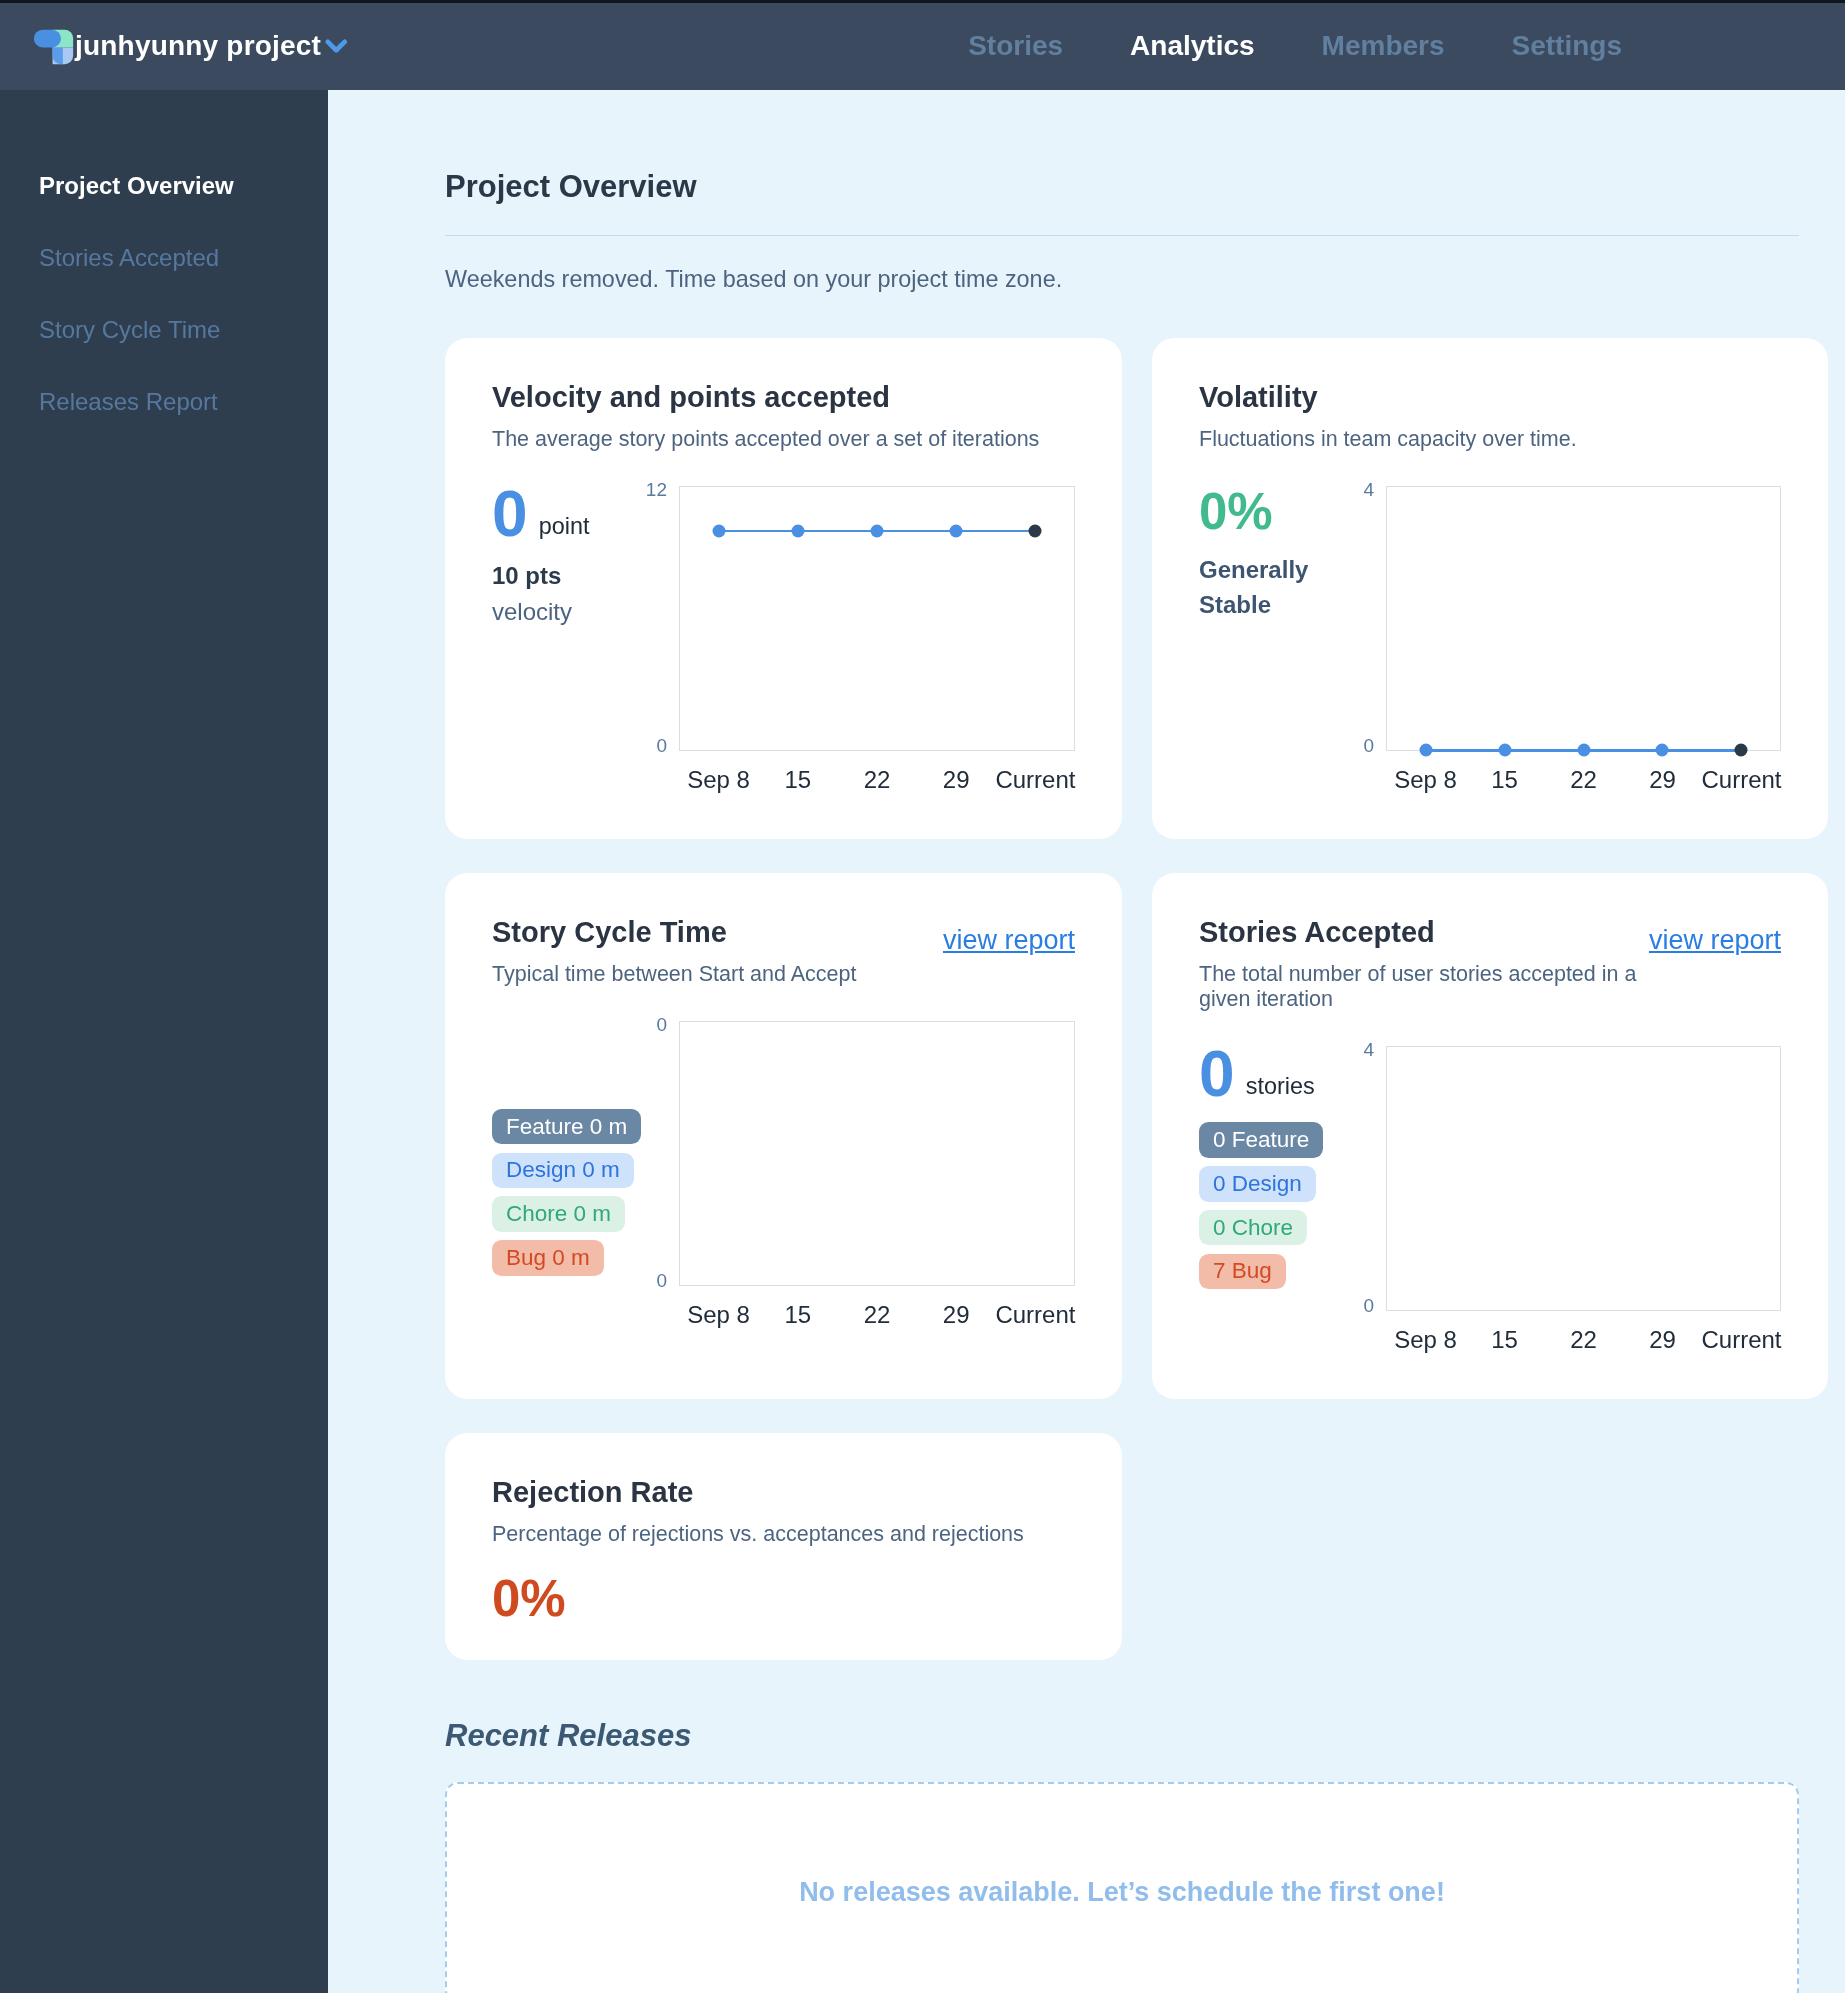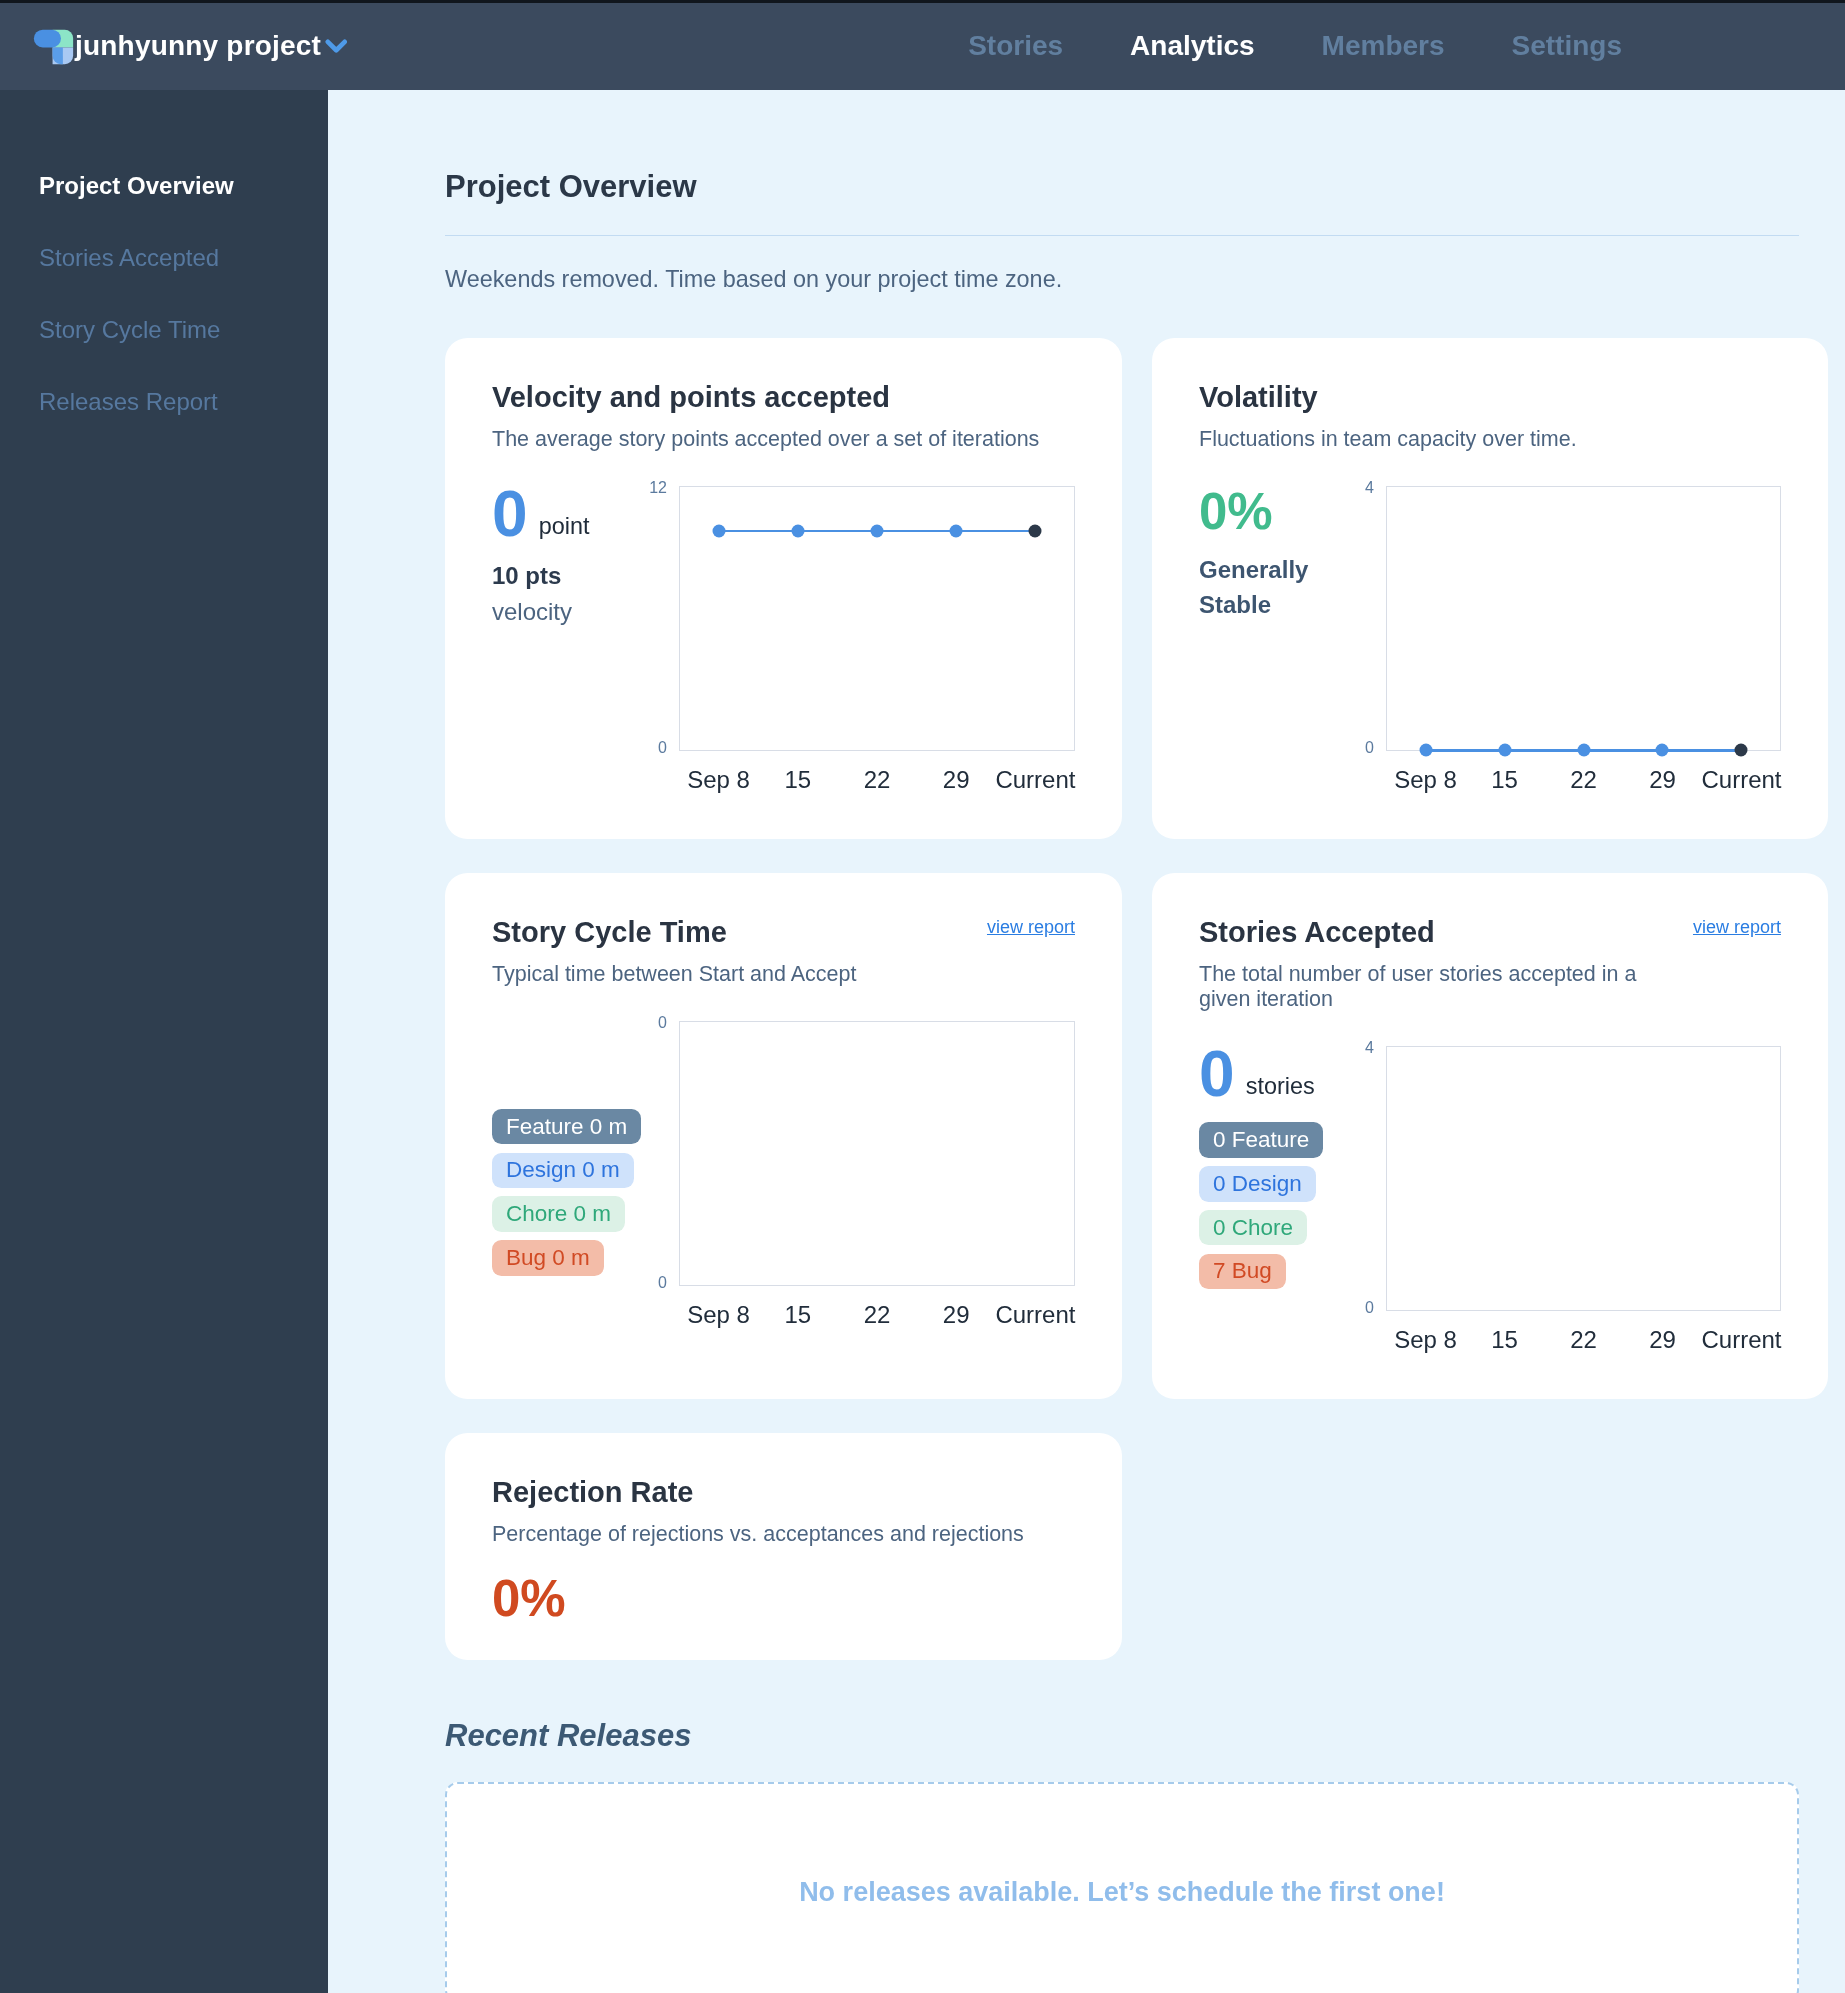--- a/index.html
+++ b/index.html
@@ -39,21 +39,21 @@
   h1.page-title { font-size: 31px; font-weight: 700; color: #2b3848; margin-bottom: 30px; }
   .rule { border-top: 1.9px solid #c2dbf2; margin-bottom: 30px; }
   .page-sub { font-size: 23.4px; color: #4c6480; margin-bottom: 45px; }
 
   
   .grid { display: grid; grid-template-columns: 677px 676px; column-gap: 30px; row-gap: 34px; }
   .card { background: #ffffff; border-radius: 22.5px; padding: 43px 47px 36px 47px; }
   .card-head { display: flex; justify-content: space-between; align-items: flex-start; }
   .card h3 { font-size: 29px; font-weight: 700; color: #2a3442; margin-bottom: 13px; }
   .card .sub { font-size: 21.5px; color: #4c6480; margin-bottom: 32px; }
-  .view-report { font-size: 18px; color: #2a7de2; text-decoration: underline; cursor: pointer; margin-top: 1px; white-space: nowrap; }
+  .view-report { font-size: 27px; color: #2a7de2; text-decoration: underline; cursor: pointer; margin-top: 9px; white-space: nowrap; }
 
   .card-body { display: flex; }
   .stat-col { width: 187px; flex: none; padding-top: 1.9px; }
   .stat-col.push-down { padding-top: 90px; }
 
   .stat-row { display: flex; align-items: flex-end; gap: 11.2px; margin-bottom: 19px; }
   .big-num { font-size: 64px; line-height: .9; font-weight: 700; color: #4a90e2; }
   .big-pct-green { font-size: 51px; line-height: 1; font-weight: 700; color: #41bb8d; }
   .big-pct-red { font-size: 51px; line-height: 1; font-weight: 700; color: #d04a20; margin-top: 26px; }
   .stat-unit { font-size: 23.4px; color: #202c3a; padding-bottom: 3.7px; }
@@ -67,21 +67,21 @@
   .b-design  { background: #cfe2fb; color: #2e74dd; }
   .b-chore   { background: #dcf1e6; color: #2fa87a; }
   .b-bug     { background: #f3bca8; color: #d14a24; }
 
   
   .chart-col { flex: 1; position: relative; padding-top: 1.9px; }
   .frame {
     position: relative; height: 265px;
     border: 1.9px solid #d8dde6; background: #ffffff;
   }
-  .ylab { position: absolute; font-size: 16px; color: #5b7a9e; right: calc(100% + 13px); white-space: nowrap; }
+  .ylab { position: absolute; font-size: 19px; color: #5b7a9e; right: calc(100% + 13px); white-space: nowrap; }
   .ylab.top { top: -7.5px; }
   .ylab.bottom { bottom: -7.5px; }
 
   .line { position: absolute; left: 10%; right: 10%; height: 2.8px; background: #4a90e2; }
   .line.at-velocity { top: 43px; }
   .line.at-zero { bottom: -1.9px; }
   .dot {
     position: absolute; width: 13px; height: 13px; border-radius: 50%;
     background: #4a90e2; transform: translate(-50%, -50%);
   }

